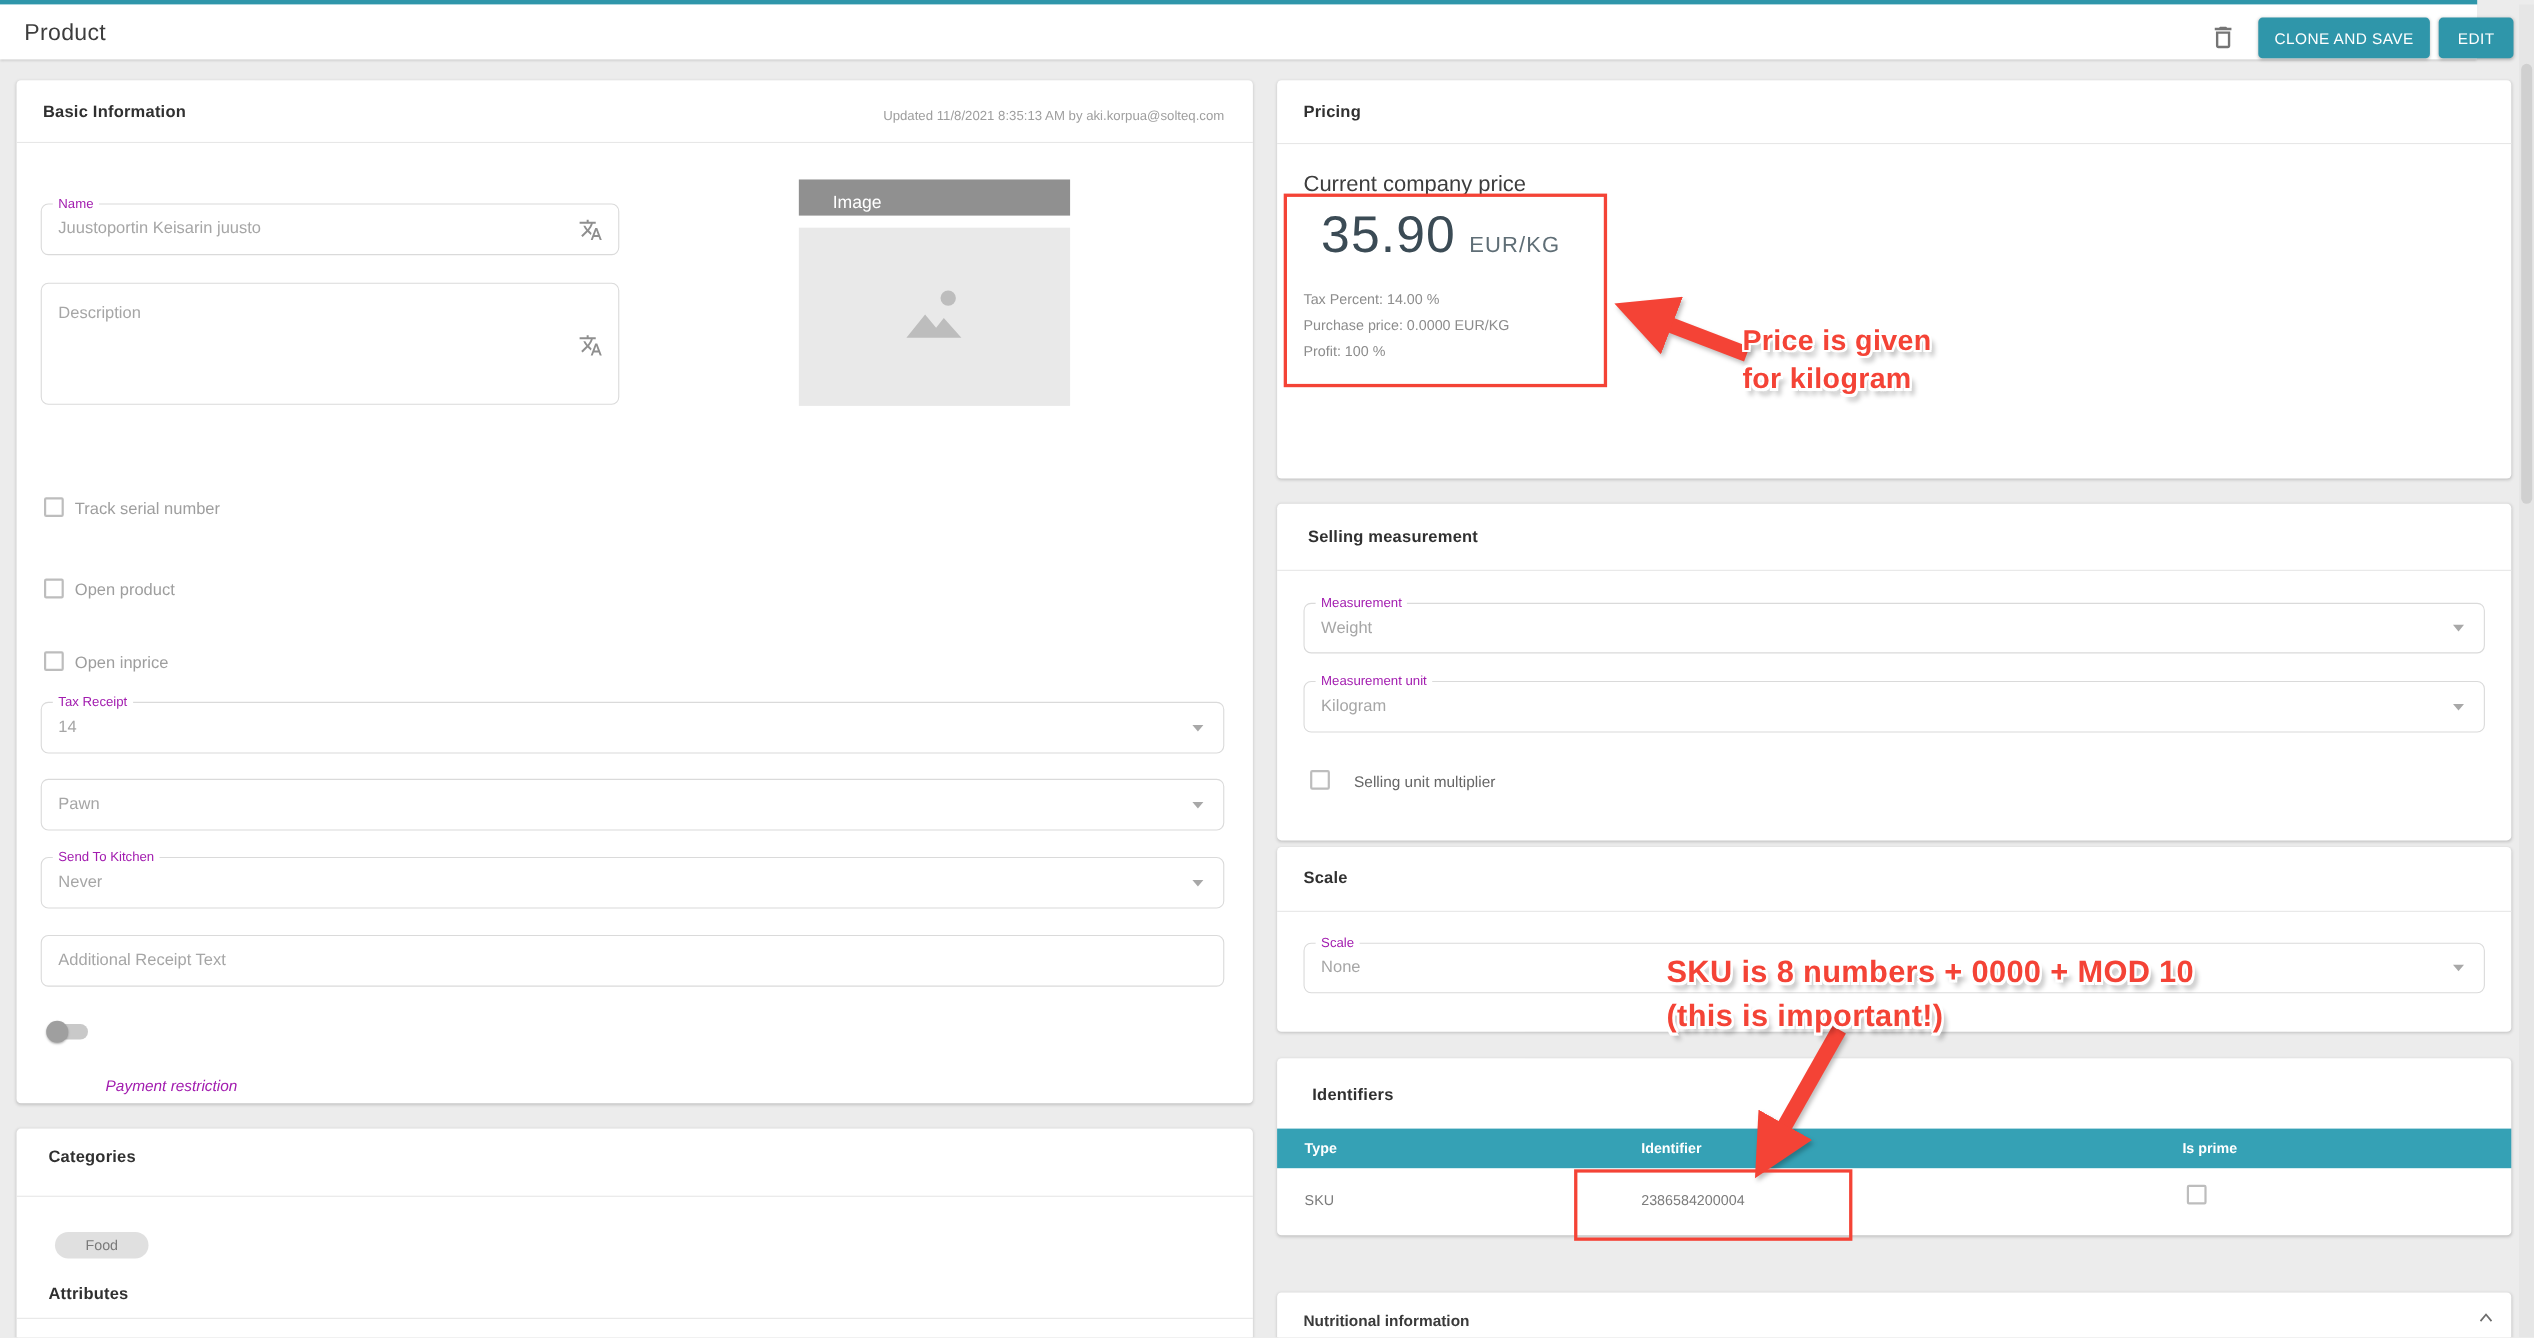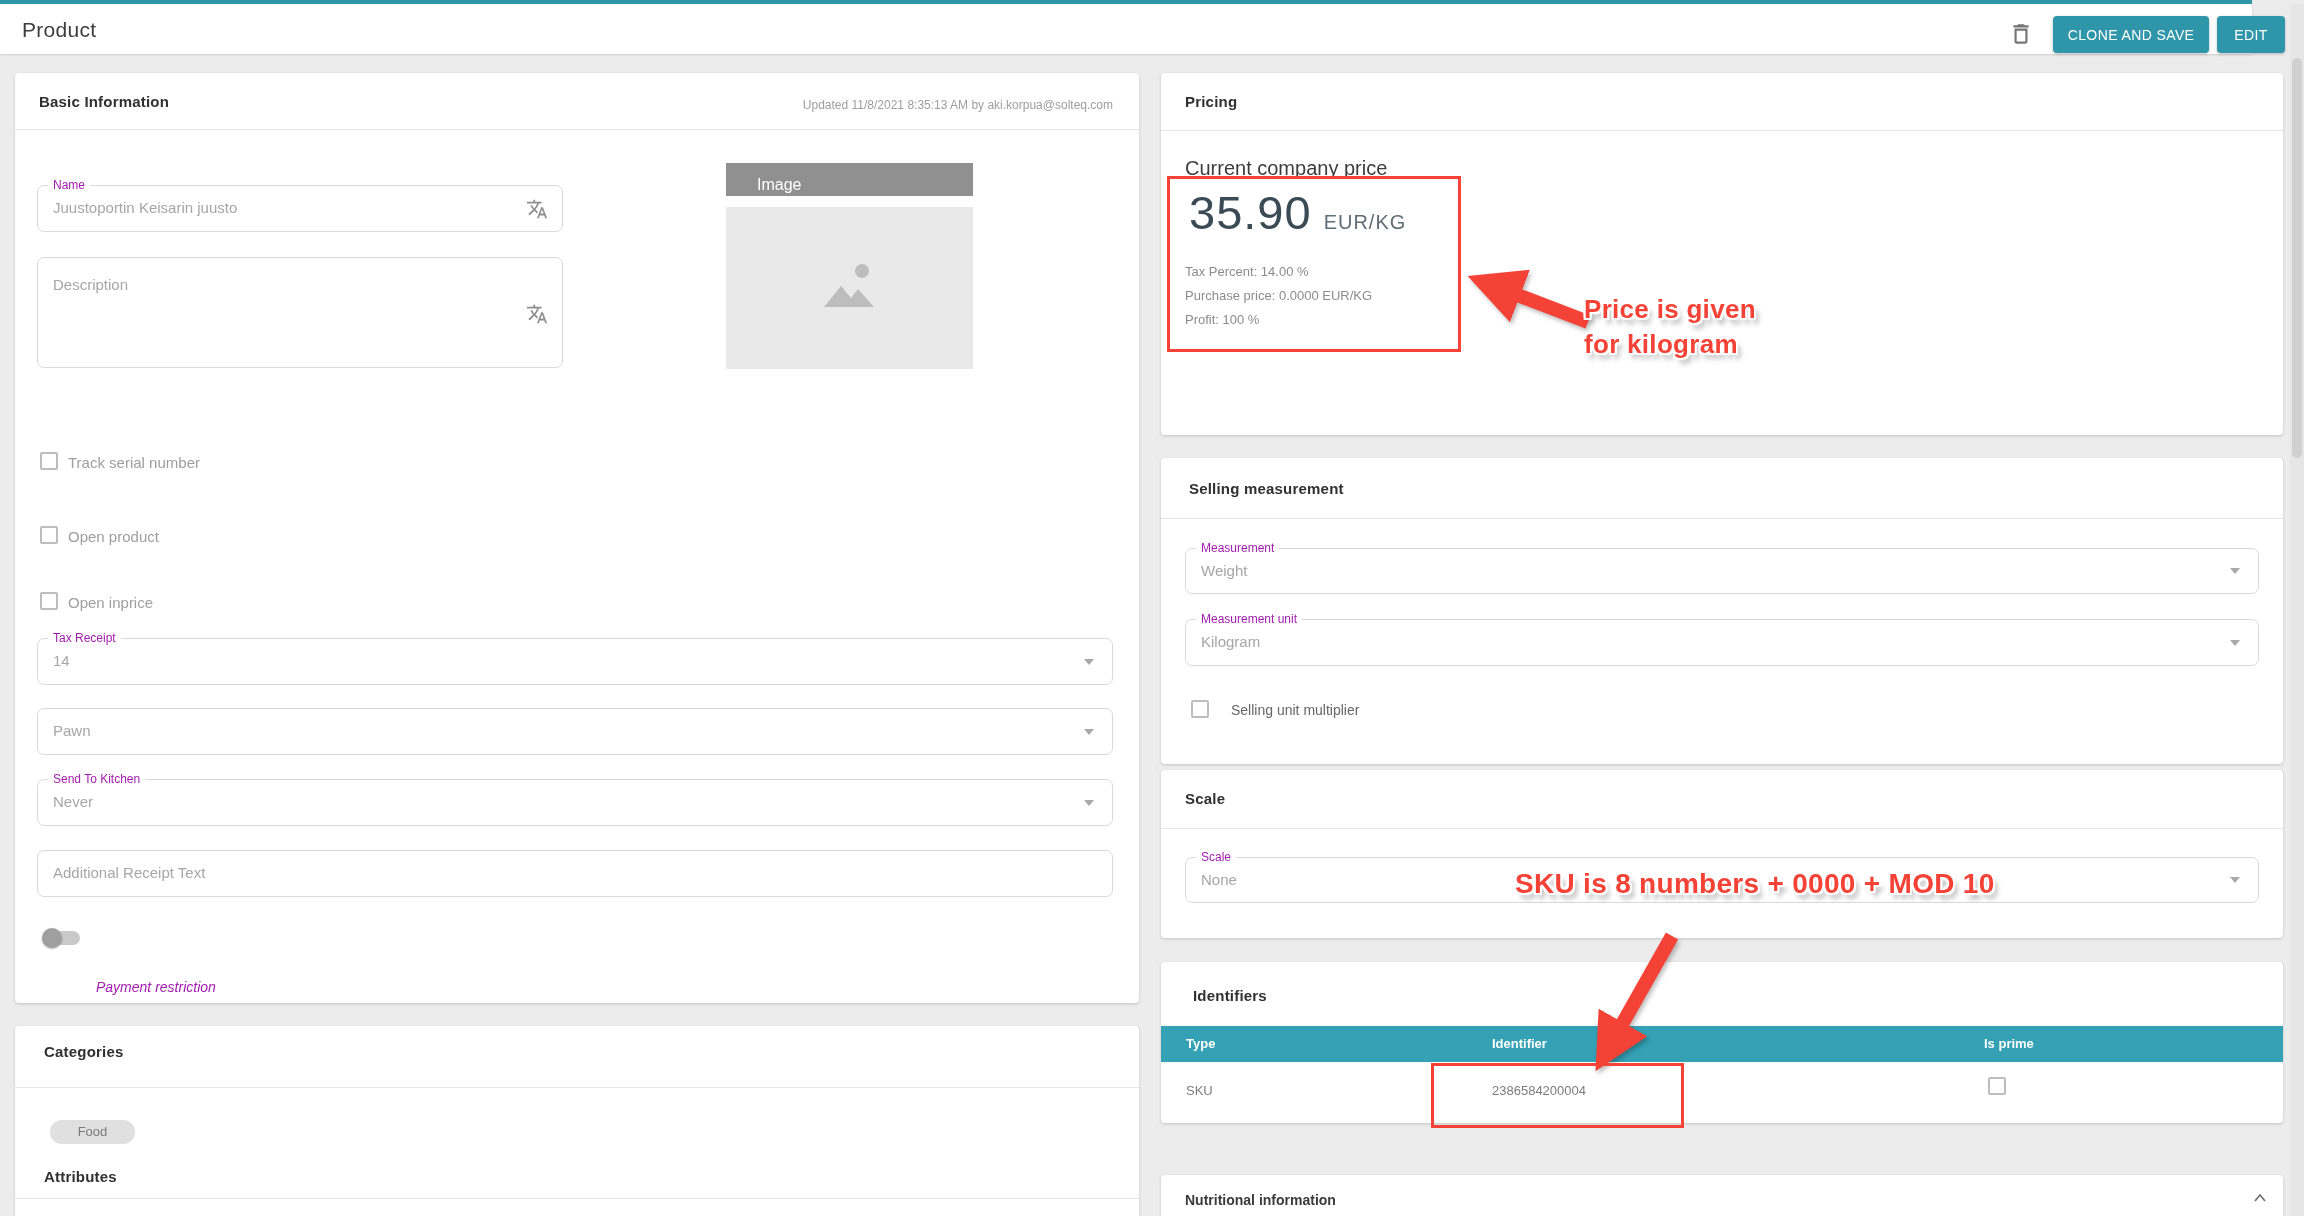--- a/index.html
+++ b/index.html
@@ -32,21 +32,21 @@
   
   .cbx { position:absolute; width:18px; height:18px; border:2px solid #bdbdbd; border-radius:2px; background:#fff; }
   .cbx-label { position:absolute; font-size:15px; color:#9e9e9e; }
   .toggle { position:absolute; width:36px; height:14px; background:#c9c9c9; border-radius:7px; }
   .toggle .knob { position:absolute; left:-2px; top:-3px; width:20px; height:20px; border-radius:50%;
                   background:#9f9f9f; box-shadow:0 1px 2px rgba(0,0,0,.3); }
   .chip { position:absolute; height:24px; border-radius:12px; background:#e0e0e0; color:#7a7a7a;
           font-size:13px; text-align:center; line-height:24px; }
 
   
-  .price-big { font-size:47px; color:var(--priceText); letter-spacing:1px; }
+  .price-big { font-size:47px; color:var(--priceText); letter-spacing:1px;margin-left:12px; }
   .price-unit { font-size:20px; color:#5f6e76; margin-left:12px; letter-spacing:1px; }
   .price-line { position:absolute; left:24px; font-size:13px; color:#8c8c8c; }
 
   
   .t-head { position:absolute; left:0; width:100%; height:36px; background:var(--tealLight); }
   .t-head span { position:absolute; top:10px; font-size:13px; font-weight:700; color:#fff; }
   .t-cell { position:absolute; font-size:13px; color:#7c7c7c; }
 
   
   .img-card { position:absolute; overflow:hidden; }
@@ -236,15 +236,16 @@
     <line x1="1588" y1="322" x2="1499" y2="288" stroke="#f44336" stroke-width="14" marker-end="url(#ah)"></line>
     <line x1="1672" y1="936" x2="1612" y2="1042" stroke="#f44336" stroke-width="14" marker-end="url(#ah)"></line>
   </svg>
 
   <div class="anno" style="left:1584px; top:292px; font-size:26px; line-height:35px;">
     <div>Price is given</div>
     <div>for kilogram</div>
   </div>
   <div class="anno" style="left:1515px; top:864px; font-size:28px; line-height:40px;">
     <div>SKU is 8 numbers + 0000 + MOD 10</div>
+    <div>(this is important!)</div>
   </div>
 
 </div>
 
 </body></html>

